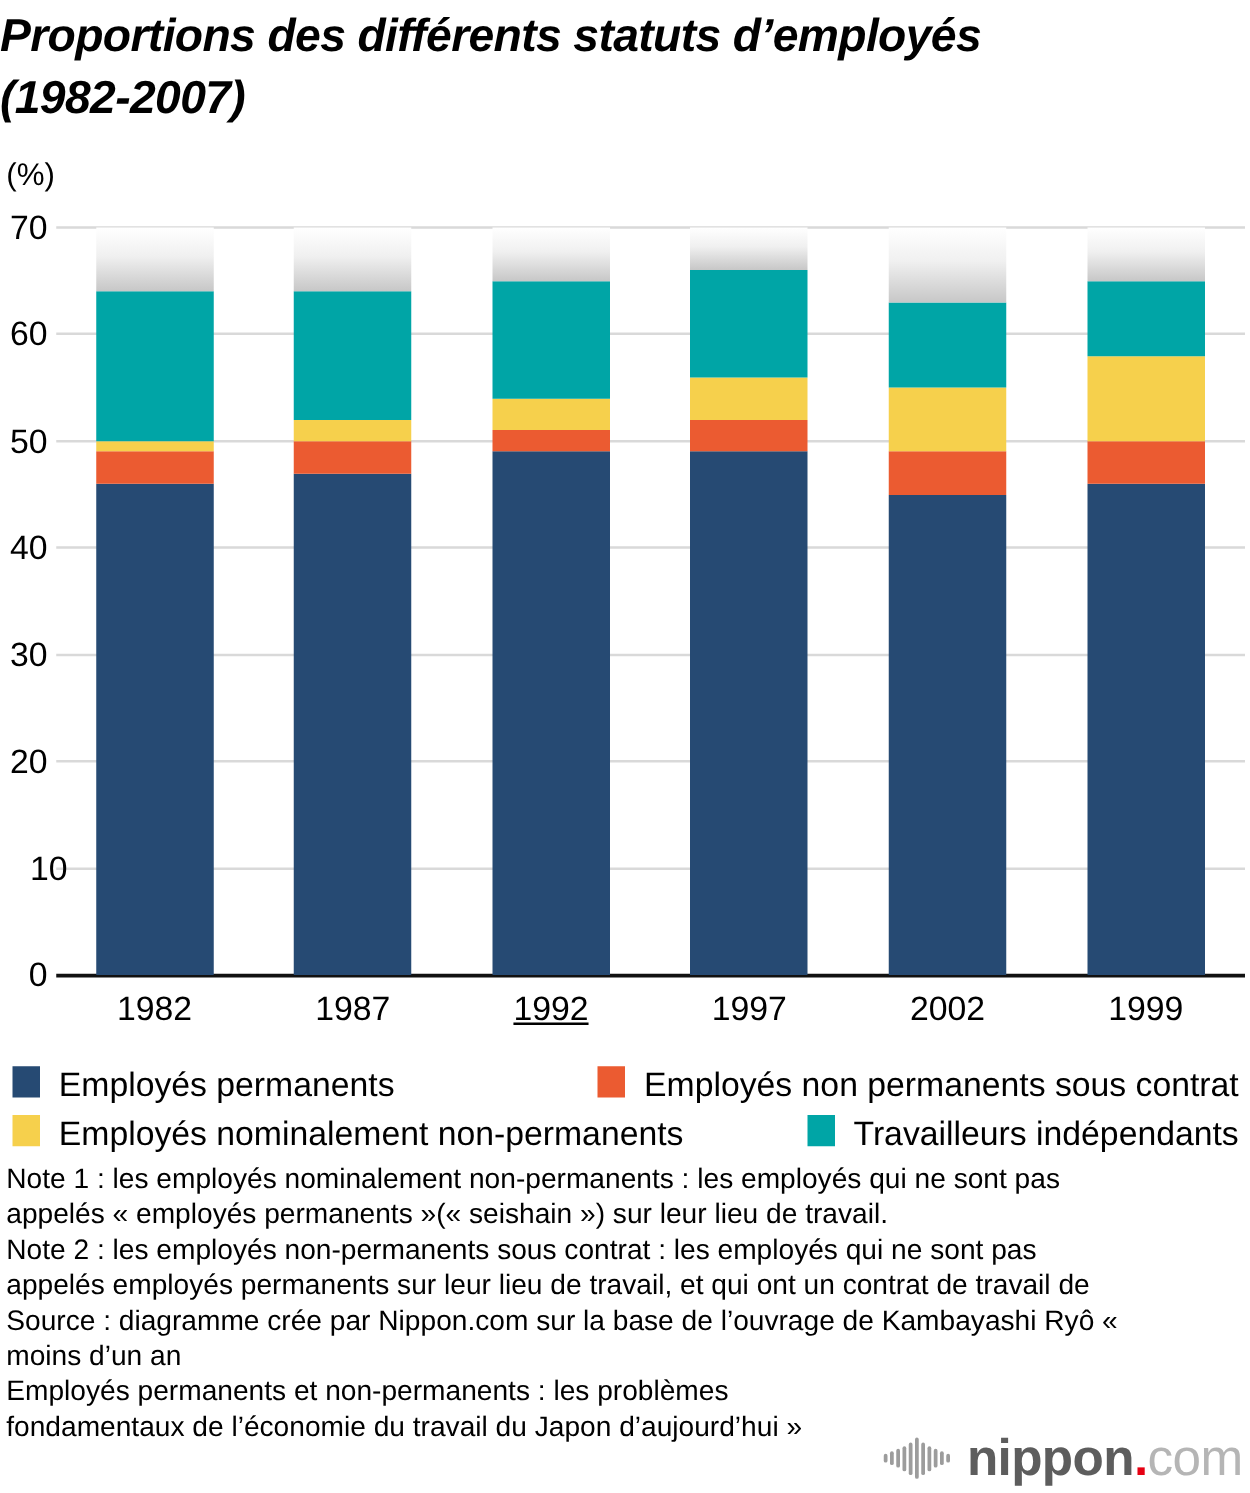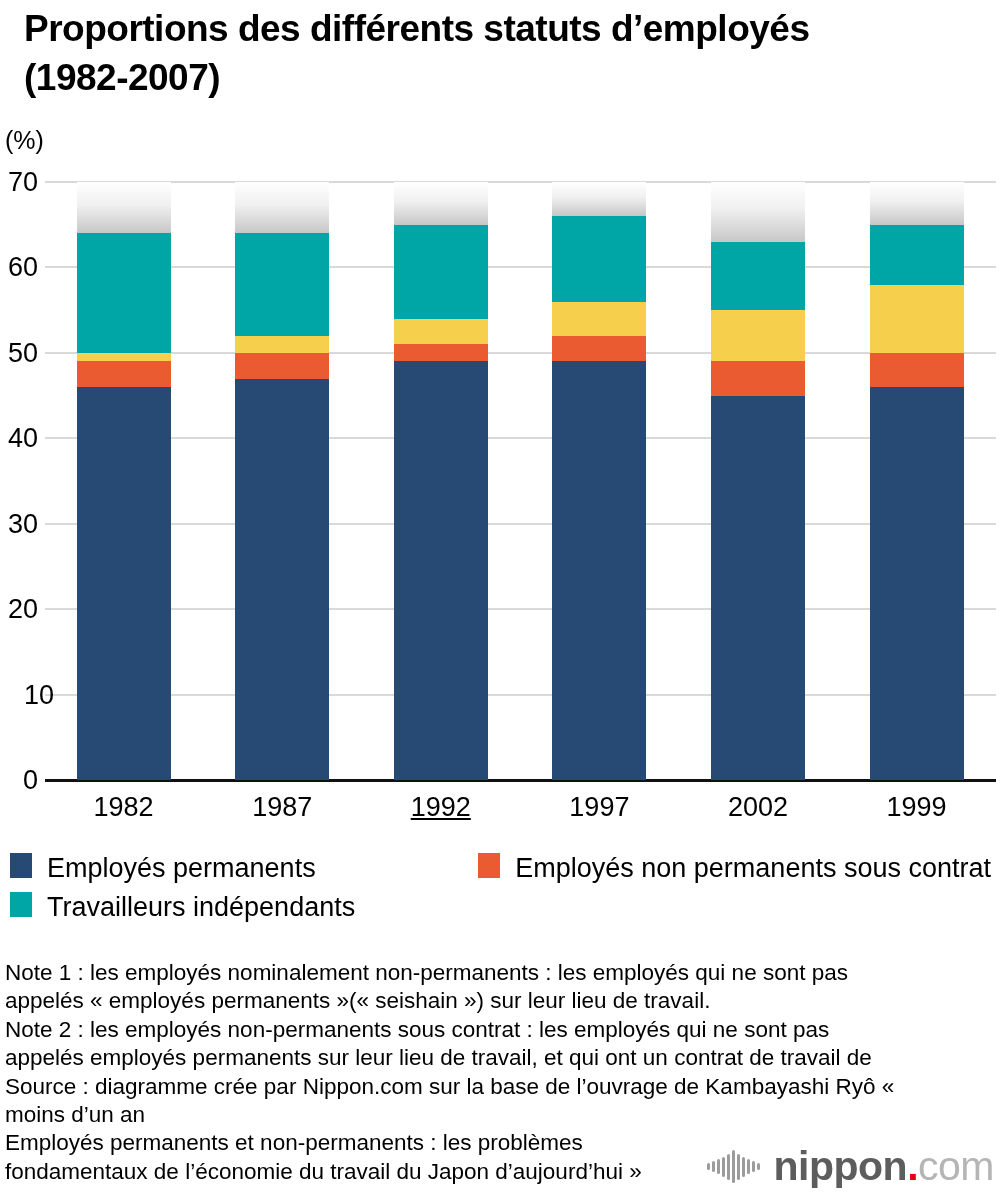--- a/index.html
+++ b/index.html
@@ -1,39 +1,39 @@
 <!DOCTYPE html>
 <html><head>
 <meta charset="utf-8">
 <style>
   html,body{margin:0;padding:0;background:#ffffff;}
   body{font-family:"Liberation Sans","DejaVu Sans",sans-serif;color:#000;}
   .page{position:relative;width:1000px;height:1194px;background:#fff;overflow:hidden;}
 
-  .title{position:absolute;left:24px;top:4px;font-size:37px;line-height:49px;font-weight:700;letter-spacing:-0.5px;}
+  .title{position:absolute;left:0;top:4px;font-size:37px;line-height:49px;font-weight:700;letter-spacing:-0.5px;font-style:italic;}
   .unit{position:absolute;left:5px;top:126px;font-size:25px;font-weight:400;}
 
   .plot{position:absolute;left:45px;top:182px;width:951px;height:598px;}
   .gridline{position:absolute;left:0;width:100%;height:2px;background:#d9d9d9;}
   .axisline{position:absolute;left:0;width:100%;height:3px;background:#111;}
   .ytick{position:absolute;left:-45px;width:38px;height:30px;line-height:30px;text-align:right;font-size:27px;}
   .xtick{position:absolute;width:140px;height:30px;line-height:30px;text-align:center;font-size:27px;top:610px;}
 
   .bar{position:absolute;bottom:0;width:94px;height:598px;}
   .seg{position:absolute;left:0;width:100%;}
   .fade{position:absolute;left:0;top:0;width:100%;
         background:linear-gradient(to bottom,#ffffff 0%,#f0f0f0 45%,#c7c7c7 100%);}
 
   .legend{position:absolute;left:10px;top:853px;width:981px;}
   .legend-row{display:flex;justify-content:space-between;align-items:center;height:31px;margin-bottom:8px;}
   .legend-item{display:flex;}
   .swatch{width:22px;height:25px;margin-right:15px;flex:0 0 auto;}
   .legend-label{font-size:27px;white-space:nowrap;}
 
-  .notes{position:absolute;left:5px;top:959px;width:992px;font-size:22.5px;line-height:28.4px;}
+  .notes{position:absolute;left:5px;top:929px;width:992px;font-size:22.5px;line-height:28.4px;}
   .note-line{white-space:nowrap;}
 
   .logo{position:absolute;right:6px;top:1143px;display:flex;align-items:center;}
   .logo-icon{display:flex;align-items:center;margin-right:12px;}
   .logo-icon span{display:block;width:3px;border-radius:2px;background:#9c9c9c;margin-right:2px;}
   .logo-text{font-size:41px;letter-spacing:-0.5px;white-space:nowrap;}
   .lt-main{font-weight:700;color:#5d5d5d;}
   .lt-dot{font-weight:700;color:#e60012;}
   .lt-suffix{font-weight:400;color:#b5b5b5;}
 </style>
@@ -121,20 +121,24 @@
           <div class="swatch" style="background: rgb(38, 74, 115);"></div>
           <div class="legend-label">Employés permanents</div>
         </div>
         <div class="legend-item">
           <div class="swatch" style="background: rgb(235, 91, 49);"></div>
           <div class="legend-label">Employés non permanents sous contrat</div>
         </div>
       </div>
       <div class="legend-row">
         <div class="legend-item">
+          <div class="swatch" style="background: rgb(246, 208, 76);"></div>
+          <div class="legend-label">Employés nominalement non-permanents</div>
+        </div>
+        <div class="legend-item">
           <div class="swatch" style="background: rgb(0, 165, 166);"></div>
           <div class="legend-label">Travailleurs indépendants</div>
         </div>
       </div>
     </div>
 
   <div class="notes" id="notes">
       <div class="note-line">Note 1 : les employés nominalement non-permanents : les employés qui ne sont pas</div>
       <div class="note-line">appelés « employés permanents »(« seishain ») sur leur lieu de travail.</div>
       <div class="note-line">Note 2 : les employés non-permanents sous contrat : les employés qui ne sont pas</div>

